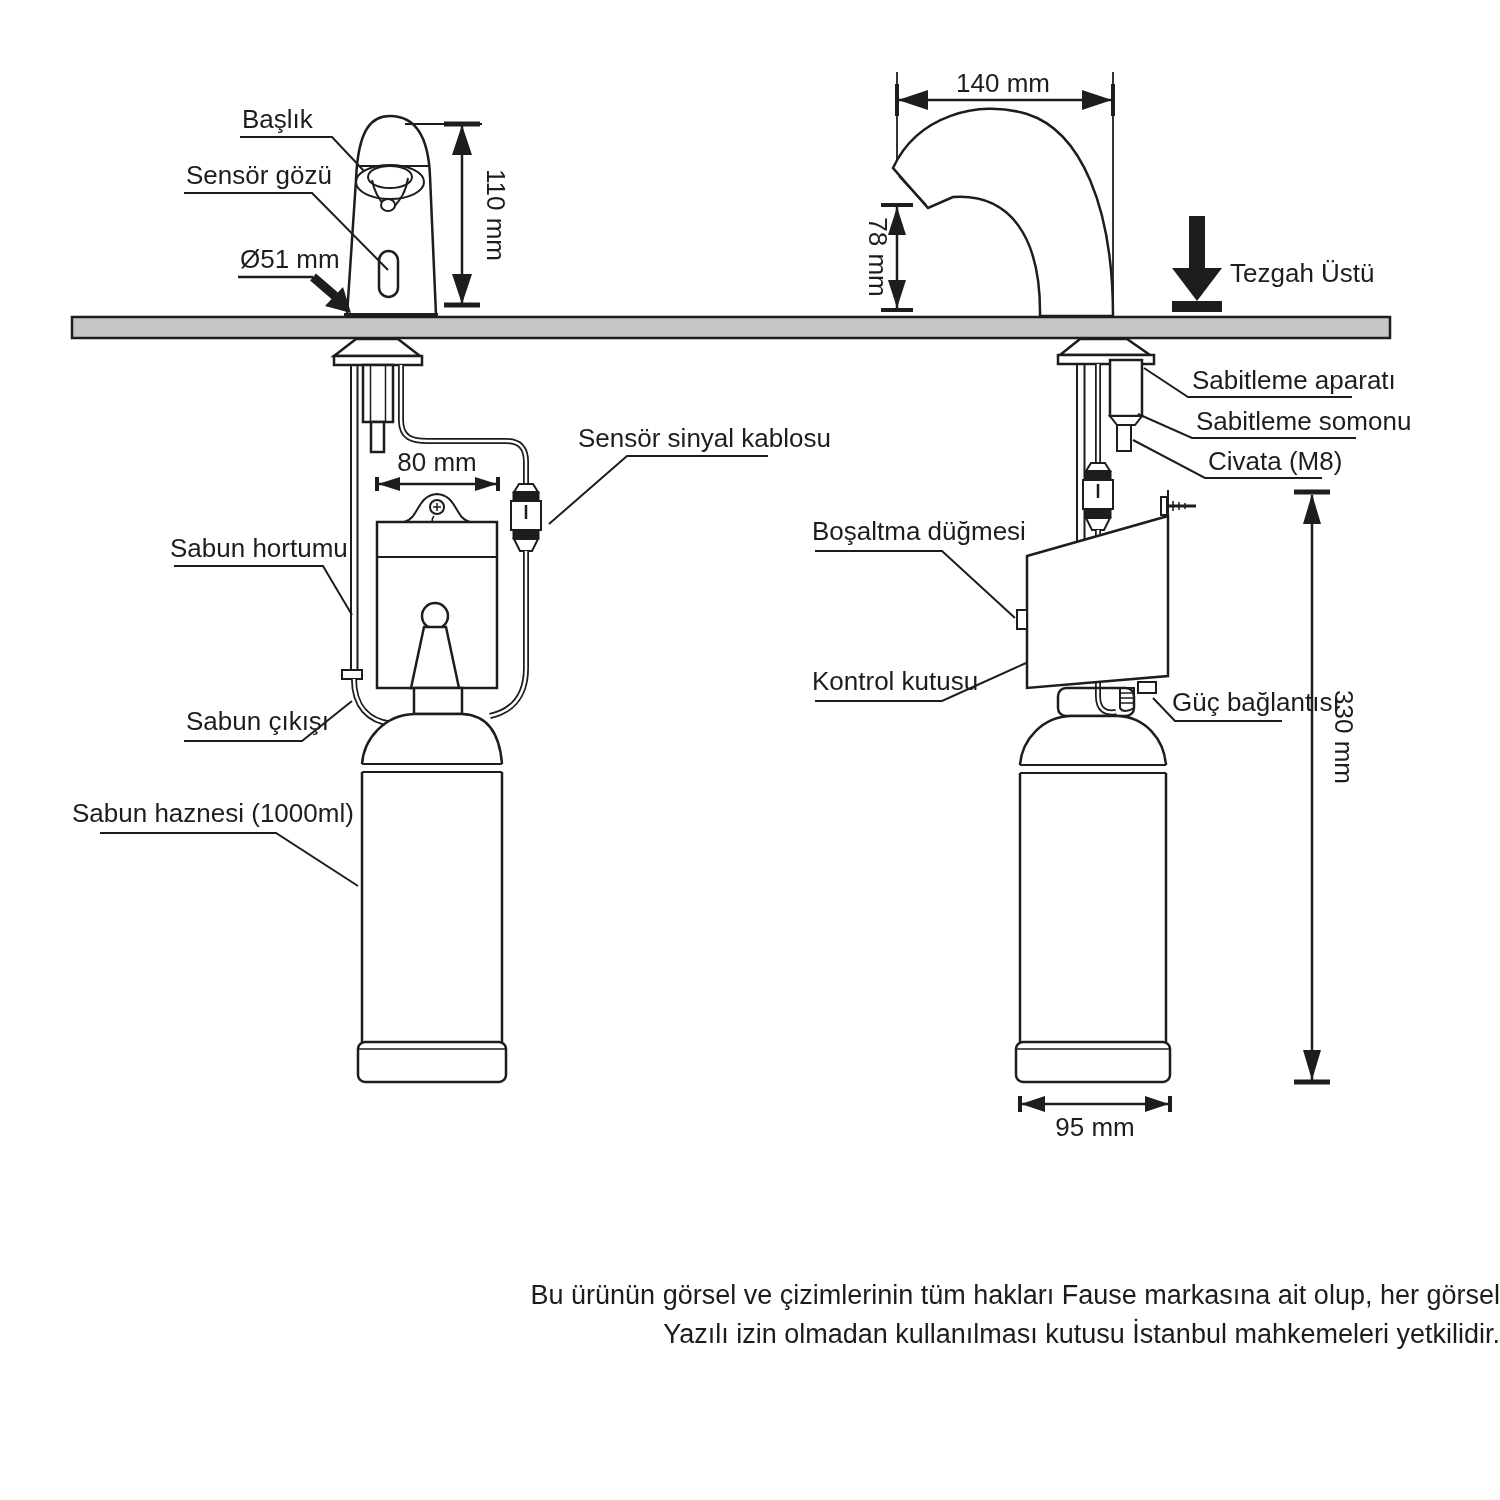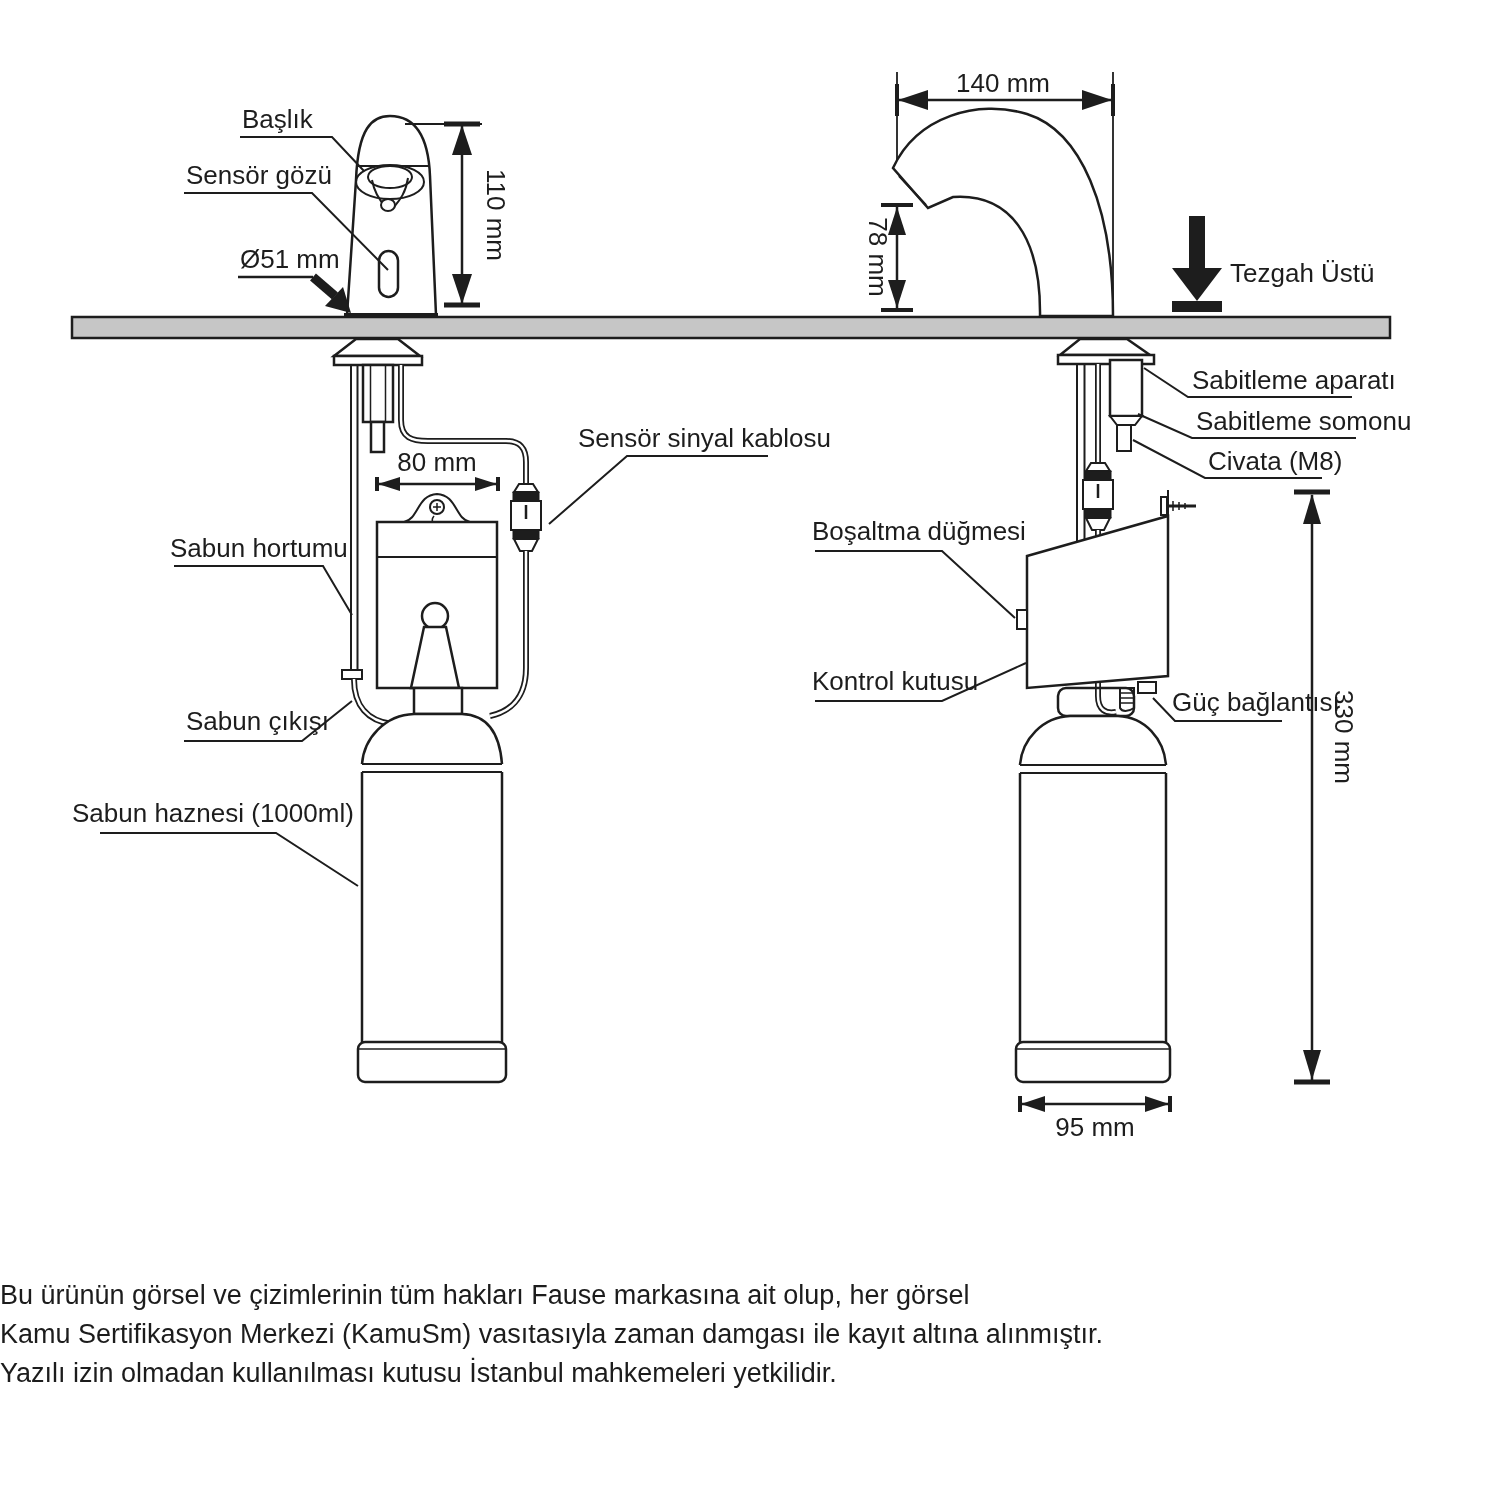--- a/index.html
+++ b/index.html
@@ -1,20 +1,20 @@
 <!DOCTYPE html>
 <html><head>
 <meta charset="utf-8">
 <style>
   html,body{margin:0;padding:0;background:#ffffff;}
   .stage{position:relative;width:1500px;height:1500px;background:#ffffff;overflow:hidden;
          font-family:"Liberation Sans",sans-serif;color:#1d1d1d;}
   svg text{font-family:"Liberation Sans",sans-serif;font-size:26px;fill:#1d1d1d;}
   svg .dim{font-size:26px;}
-  .footer{position:absolute;left:0;top:1276px;width:1500px;text-align:left;
+  .footer{position:absolute;left:0;top:1276px;width:1500px;text-align:right;
           font-size:27px;line-height:39px;color:#1c1c1c;}
   .footer div{white-space:nowrap;}
 </style>
 </head>
 <body>
 
 <div class="stage">
 <svg width="1500" height="1500" viewBox="0 0 1500 1500">
 
   <rect x="72" y="317" width="1318" height="21" fill="#c6c6c6" stroke="#1d1d1d" stroke-width="2.5"></rect>
@@ -255,16 +255,15 @@
       <polygon points="1021,1104 1045,1096 1045,1112" fill="#1d1d1d" stroke="none"></polygon>
       <polygon points="1169,1104 1145,1096 1145,1112" fill="#1d1d1d" stroke="none"></polygon>
       <text x="1095" y="1136" text-anchor="middle" stroke="none" fill="#1d1d1d" class="dim">95 mm</text>
     </g>
   </g>
 </svg>
 
   
   <div class="footer">
     <div>Bu ürünün görsel ve çizimlerinin tüm hakları Fause markasına ait olup, her görsel</div>
-    <div>Kamu Sertifikasyon Merkezi (KamuSm) vasıtasıyla zaman damgası ile kayıt altına alınmıştır.</div>
     <div>Yazılı izin olmadan kullanılması kutusu İstanbul mahkemeleri yetkilidir.</div>
   </div>
 </div>
 
 </body></html>

